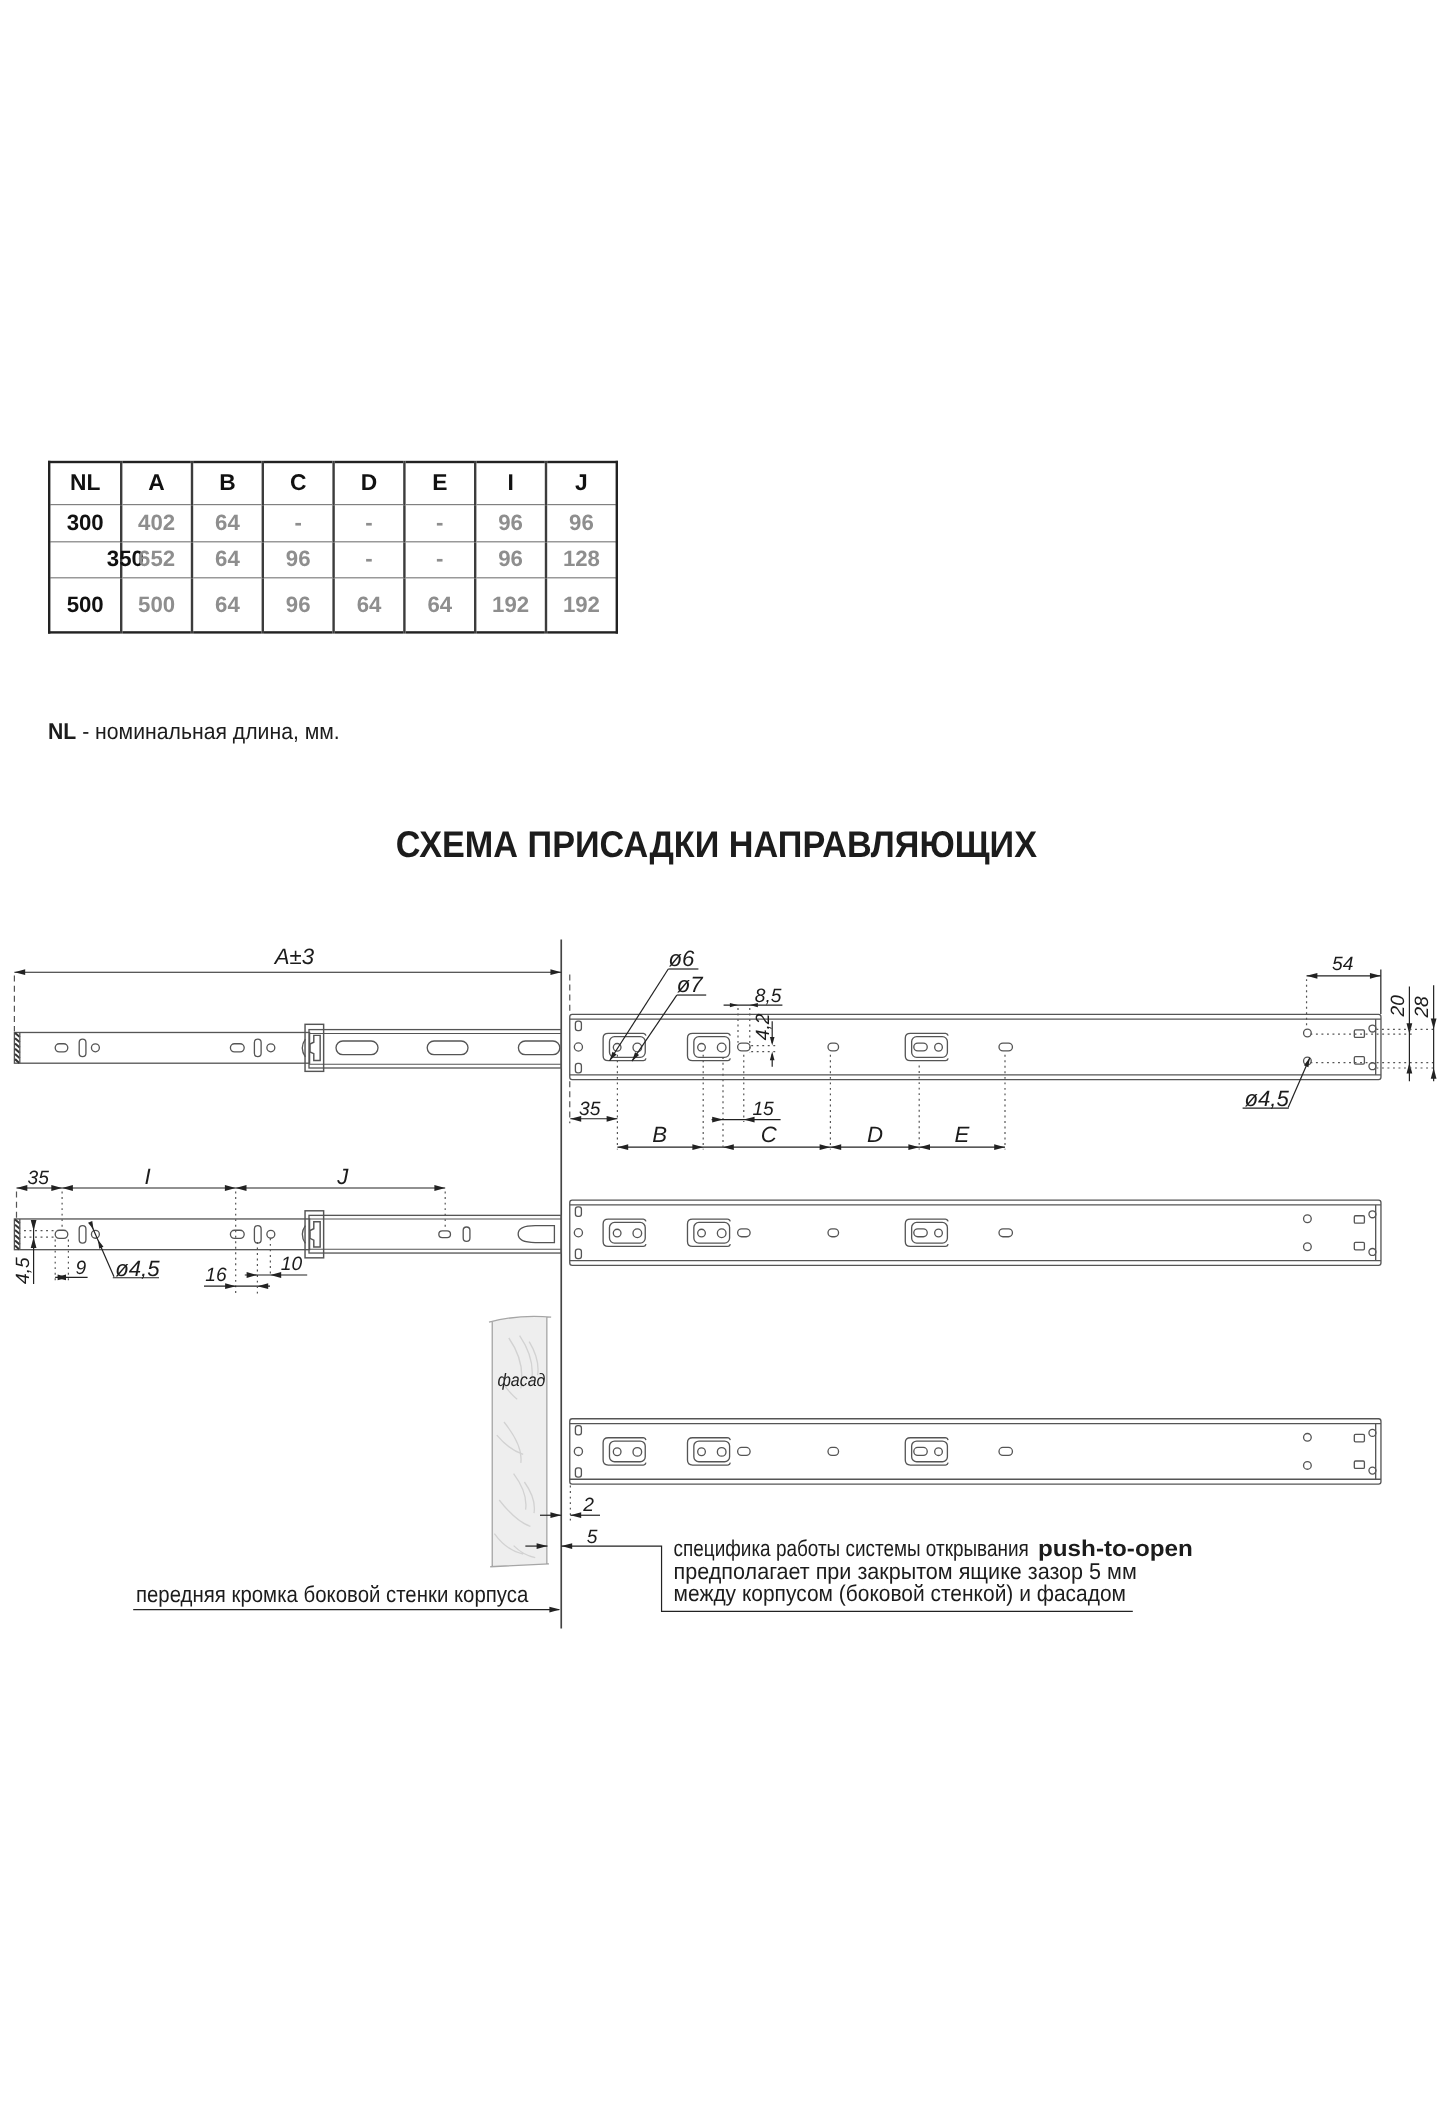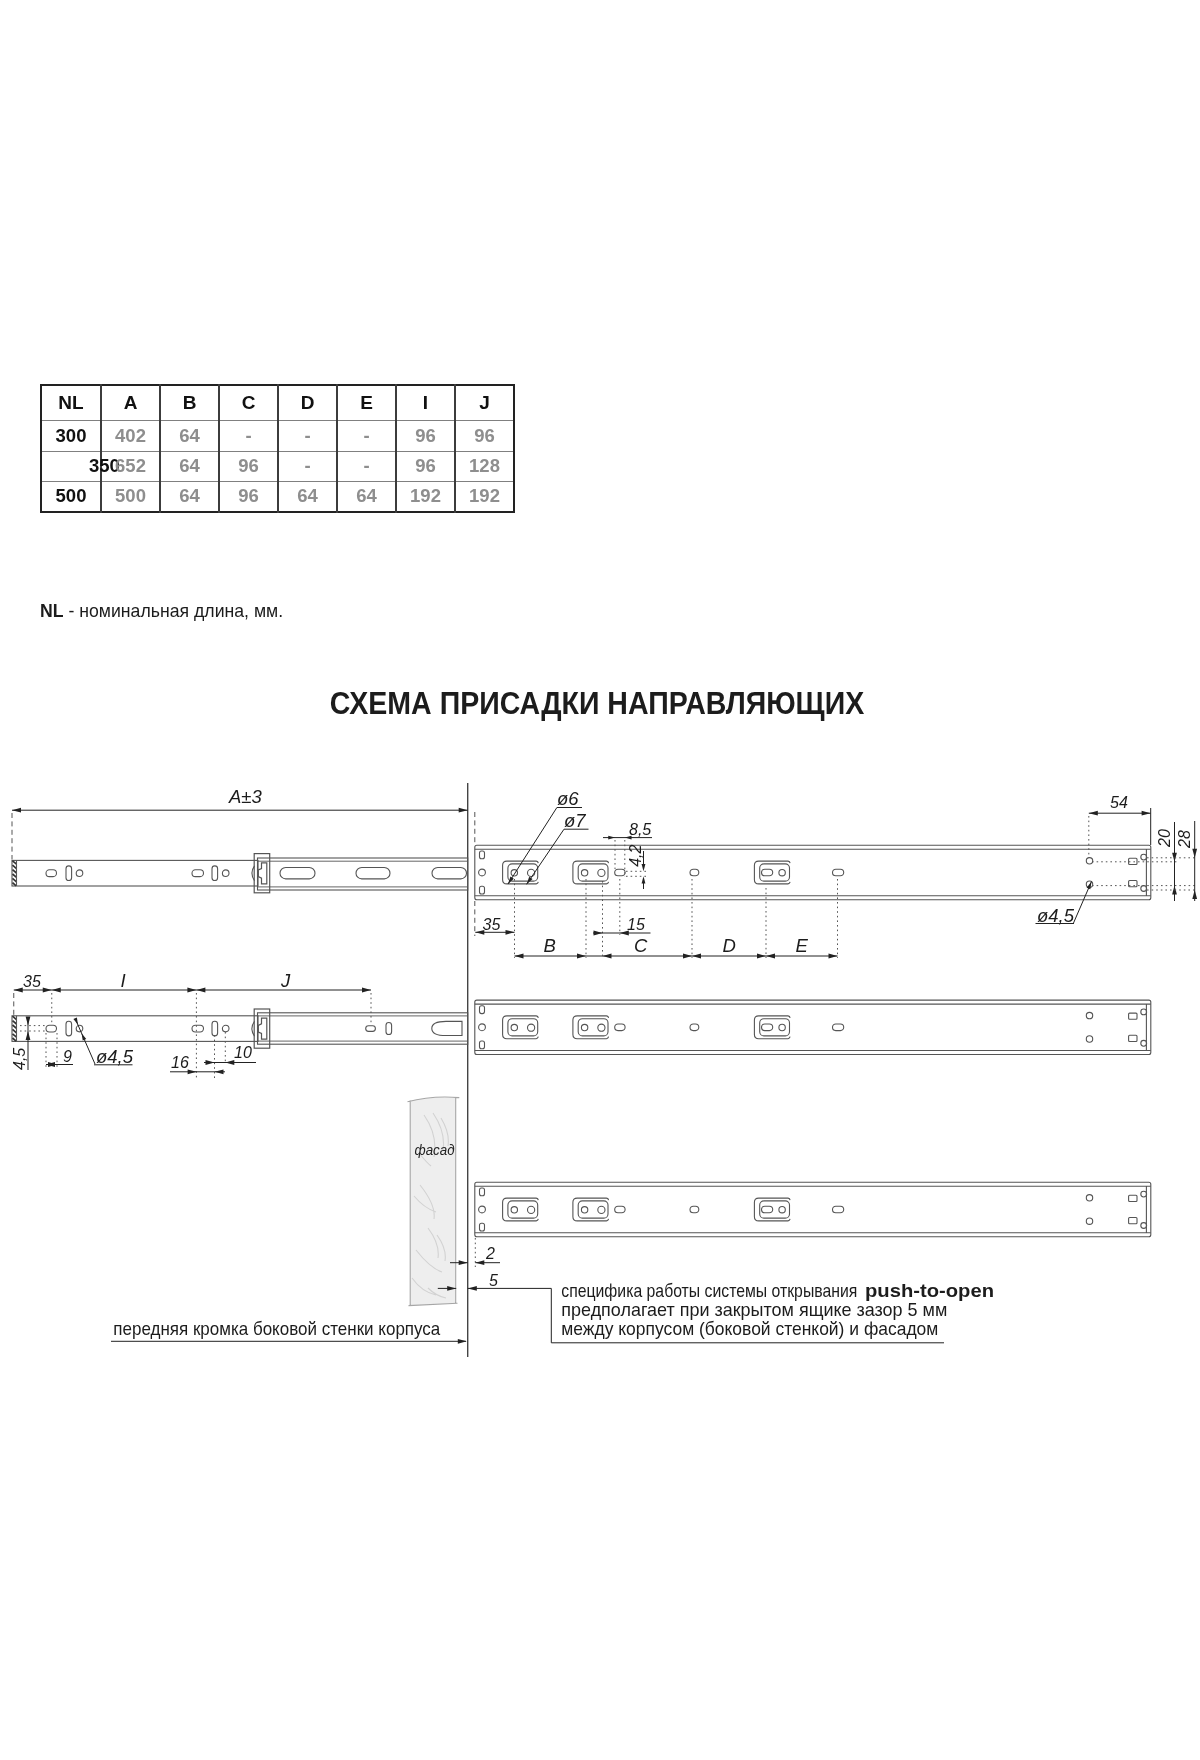--- a/index.html
+++ b/index.html
@@ -42,21 +42,21 @@
   <tr style="height:30px;">
           <td class="nl" style="border-left:none;padding-left:47px;">350</td>
           <td>652</td>
           <td>64</td>
           <td>96</td>
           <td>-</td>
           <td>-</td>
           <td>96</td>
           <td>128</td>
         </tr>
-  <tr style="height:31px;">
+  <tr style="height:46px;">
           <td class="nl" style="border-left:none;">500</td>
           <td>500</td>
           <td>64</td>
           <td>96</td>
           <td>64</td>
           <td>64</td>
           <td>192</td>
           <td>192</td>
         </tr>
 </tbody>

